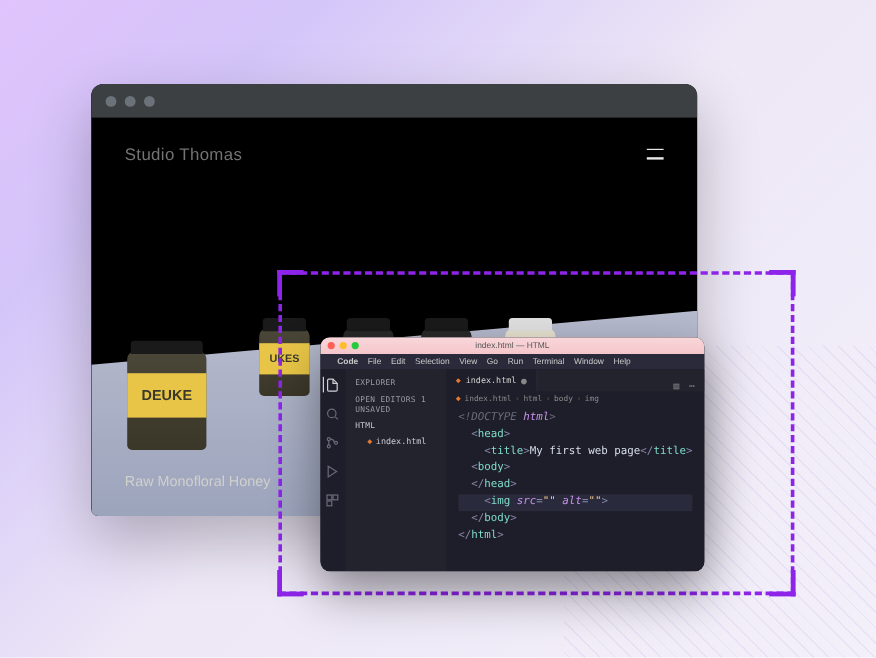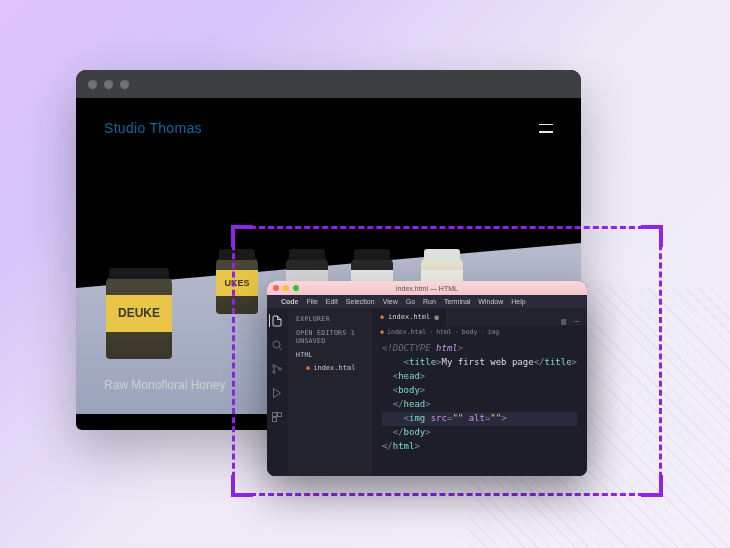--- a/index.html
+++ b/index.html
@@ -7,24 +7,24 @@
 
 
 .bg-lines{position:absolute;right:-20px;bottom:-20px;width:280px;height:280px;opacity:0.25;background:repeating-linear-gradient(45deg,transparent 0,transparent 8px,#c9b8e8 8px,#c9b8e8 9px);}
 
 
 .browser{position:absolute;left:76px;top:70px;width:505px;height:360px;background:#000;border-radius:10px 10px 6px 6px;box-shadow:0 20px 50px rgba(0,0,0,0.25);overflow:hidden;}
 .browser-chrome{height:28px;background:#3c4043;display:flex;align-items:center;padding:0 12px;gap:7px;}
 .dot{width:9px;height:9px;border-radius:50%;background:#6b7279;}
 .site{position:relative;height:calc(100% - 28px);}
 .site-header{display:flex;justify-content:space-between;align-items:center;padding:22px 28px 0;}
-.site-title{color:#0369a1;font-size:14px;font-weight:400;letter-spacing:0.3px;}
+.site-title{color:#737373;font-size:14px;font-weight:400;letter-spacing:0.3px;}
 .hamburger{width:14px;height:9px;display:flex;flex-direction:column;justify-content:space-between;}
 .hamburger span{height:1.3px;background:#e8e8e8;}
-.product-scene{position:absolute;left:0;right:0;bottom:16px;height:250px;}
+.product-scene{position:absolute;left:0;right:0;bottom:0;height:250px;}
 .tablecloth{position:absolute;left:0;right:0;bottom:0;height:180px;background:linear-gradient(180deg,#b8bcce 0%,#9ca4bc 100%);transform-origin:bottom;clip-path:polygon(0 30%,100% 5%,100% 100%,0 100%);}
 .jar{position:absolute;bottom:55px;}
 .jar-body{border-radius:6px 6px 4px 4px;position:relative;}
 .jar-lid{position:absolute;top:-9px;left:3px;right:3px;height:11px;background:#1a1a1a;border-radius:3px 3px 0 0;}
 .jar-label{position:absolute;top:22%;left:0;right:0;height:45%;display:flex;align-items:center;justify-content:center;font-weight:800;font-size:9px;color:#3a3a2a;overflow:hidden;}
 .jar1{left:30px;width:56px;}
 .jar1 .jar-body{width:66px;height:82px;background:linear-gradient(180deg,#4a4638 0%,#3a3628 100%);}
 .jar1 .jar-label{background:#e8c547;font-size:12px;}
 .jar2{left:140px;bottom:100px;width:42px;}
 .jar2 .jar-body{width:42px;height:56px;background:linear-gradient(180deg,#4a4638 0%,#3a3628 100%);}
@@ -75,21 +75,21 @@
 .tab .tab-x{color:#888;font-size:8px;}
 .tab-actions{margin-left:auto;padding:0 8px;color:#888;display:flex;gap:8px;font-size:8px;}
 .breadcrumb{height:12px;padding:0 8px;font-size:6.5px;color:#888;display:flex;align-items:center;gap:3px;}
 .breadcrumb .sep{color:#555;}
 .code{padding:4px 10px;font-size:9px;line-height:1.55;}
 .code .ln{white-space:pre;}
 .c-tag{color:#7fdbca;}
 .c-bracket{color:#88a;}
 .c-doctype{color:#6a6a7a;font-style:italic;}
 .c-doctype-kw{color:#c792ea;font-style:italic;}
-.c-attr{color:#c792ea;}
+.c-attr{color:#c792ea;font-style:italic;}
 .c-str{color:#ecc48d;}
 .c-text{color:#d6deeb;}
 .hl-line{background:#2a2a3d;display:inline-block;width:100%;}
 </style>
 </head>
 <body>
 
 <div class="bg-lines"></div>
 
 <div class="browser">
@@ -233,22 +233,22 @@
         <span>index.html</span>
           <span class="sep">›</span>
         <span>html</span>
           <span class="sep">›</span>
         <span>body</span>
           <span class="sep">›</span>
         <span>img</span>
       </div>
       <div class="code">
 <div class="ln"><span class="c-doctype">&lt;!</span><span class="c-doctype">DOCTYPE</span><span class="c-doctype-kw"> html</span><span class="c-doctype">&gt;</span></div>
+<div class="ln">  <span class="c-bracket">&lt;</span><span class="c-tag">head</span><span class="c-bracket">&gt;</span></div>
 <div class="ln">    <span class="c-bracket">&lt;</span><span class="c-tag">title</span><span class="c-bracket">&gt;</span><span class="c-text">My first web page</span><span class="c-bracket">&lt;/</span><span class="c-tag">title</span><span class="c-bracket">&gt;</span></div>
-<div class="ln">  <span class="c-bracket">&lt;</span><span class="c-tag">head</span><span class="c-bracket">&gt;</span></div>
 <div class="ln">  <span class="c-bracket">&lt;</span><span class="c-tag">body</span><span class="c-bracket">&gt;</span></div>
 <div class="ln">  <span class="c-bracket">&lt;/</span><span class="c-tag">head</span><span class="c-bracket">&gt;</span></div>
 <div class="ln hl-line">    <span class="c-bracket">&lt;</span><span class="c-tag">img</span> <span class="c-attr">src</span><span class="c-bracket">=</span><span class="c-str">""</span> <span class="c-attr">alt</span><span class="c-bracket">=</span><span class="c-str">""</span><span class="c-bracket">&gt;</span></div>
 <div class="ln">  <span class="c-bracket">&lt;/</span><span class="c-tag">body</span><span class="c-bracket">&gt;</span></div>
 <div class="ln"><span class="c-bracket">&lt;/</span><span class="c-tag">html</span><span class="c-bracket">&gt;</span></div>
       </div>
     </div>
   </div>
 </div>
 

